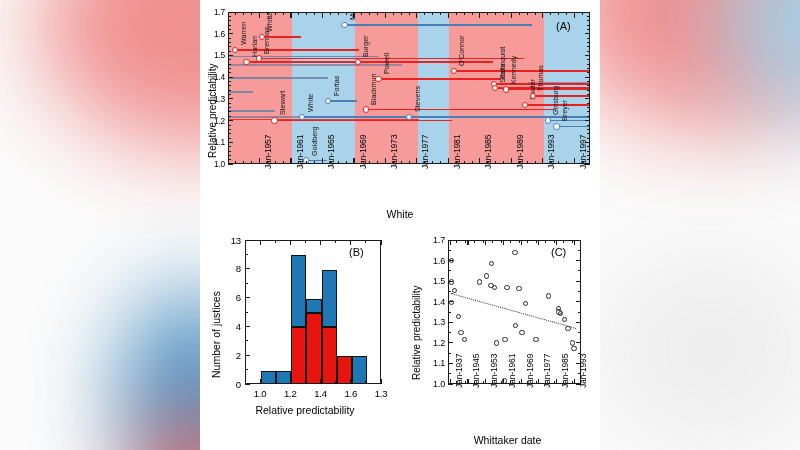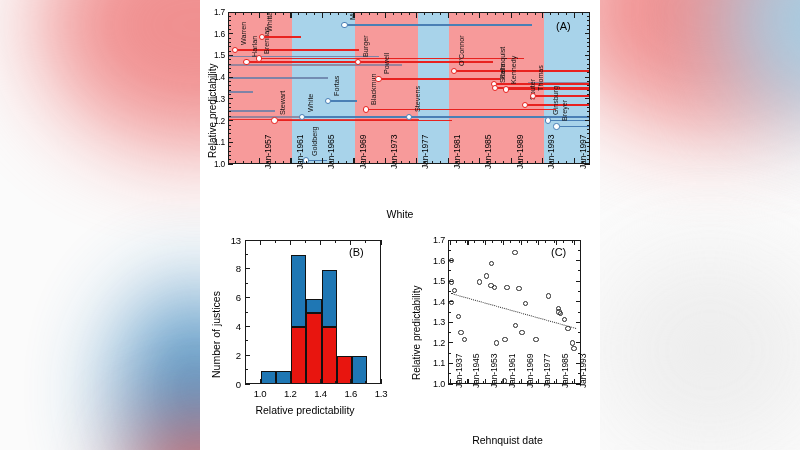--- a/index.html
+++ b/index.html
@@ -416,21 +416,21 @@
         <div class="dotC" style="left: 107.247px; top: 68.2714px;"></div>
         <div class="dotC" style="left: 108.577px; top: 69.7114px;"></div>
         <div class="dotC" style="left: 112.567px; top: 75.8829px;"></div>
         <div class="dotC" style="left: 116.113px; top: 84.7286px;"></div>
         <div class="dotC" style="left: 120.99px; top: 99.1286px;"></div>
         <div class="dotC" style="left: 122.32px; top: 104.683px;"></div>
         <div style="position: absolute; left: 2.21667px; top: 51.84px; width: 130.033px; height: 0px; border-top: 1.3px dotted rgb(51, 51, 51); transform-origin: 0px 0px; transform: rotate(15.6014deg);"></div>
       </div>
     <div class="panel-letter" style="left: 151px; top: 18px;">(C)</div>
     <div class="axtitle rot90" style="left:11px;top:152px;font-size:10px;">Relative predictability</div>
-    <div class="axtitle" style="left:20px;top:206px;width:175px;text-align:center;font-size:10.5px;">Rehnquist date</div>
+    <div class="axtitle" style="left:20px;top:206px;width:175px;text-align:center;font-size:10.5px;">Whittaker date</div>
   <div class="tick" style="left: 48px; top: 155.5px; width: 5px; height: 1.1px;"></div>
       <div class="tick" style="left: 176px; top: 155.5px; width: 5px; height: 1.1px;"></div>
       <div class="axnum" style="left: 24px; top: 151px; width: 21px; text-align: right; font-size: 9px;">1.0</div>
       <div class="tick" style="left: 48px; top: 134.929px; width: 5px; height: 1.1px;"></div>
       <div class="tick" style="left: 176px; top: 134.929px; width: 5px; height: 1.1px;"></div>
       <div class="axnum" style="left: 24px; top: 130.429px; width: 21px; text-align: right; font-size: 9px;">1.1</div>
       <div class="tick" style="left: 48px; top: 114.357px; width: 5px; height: 1.1px;"></div>
       <div class="tick" style="left: 176px; top: 114.357px; width: 5px; height: 1.1px;"></div>
       <div class="axnum" style="left: 24px; top: 109.857px; width: 21px; text-align: right; font-size: 9px;">1.2</div>
       <div class="tick" style="left: 48px; top: 93.7857px; width: 5px; height: 1.1px;"></div>

